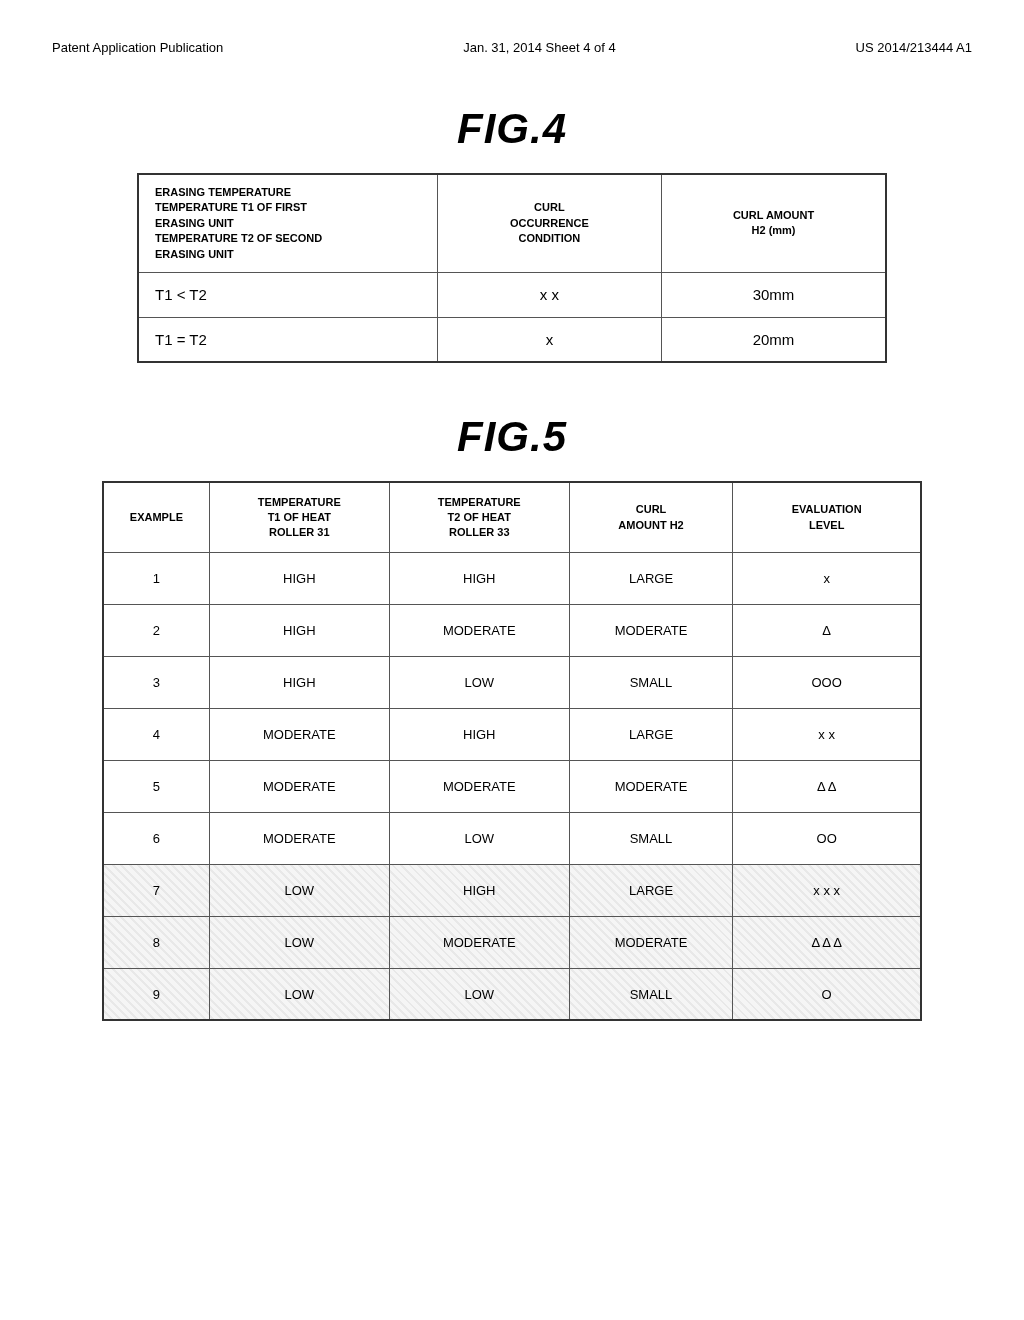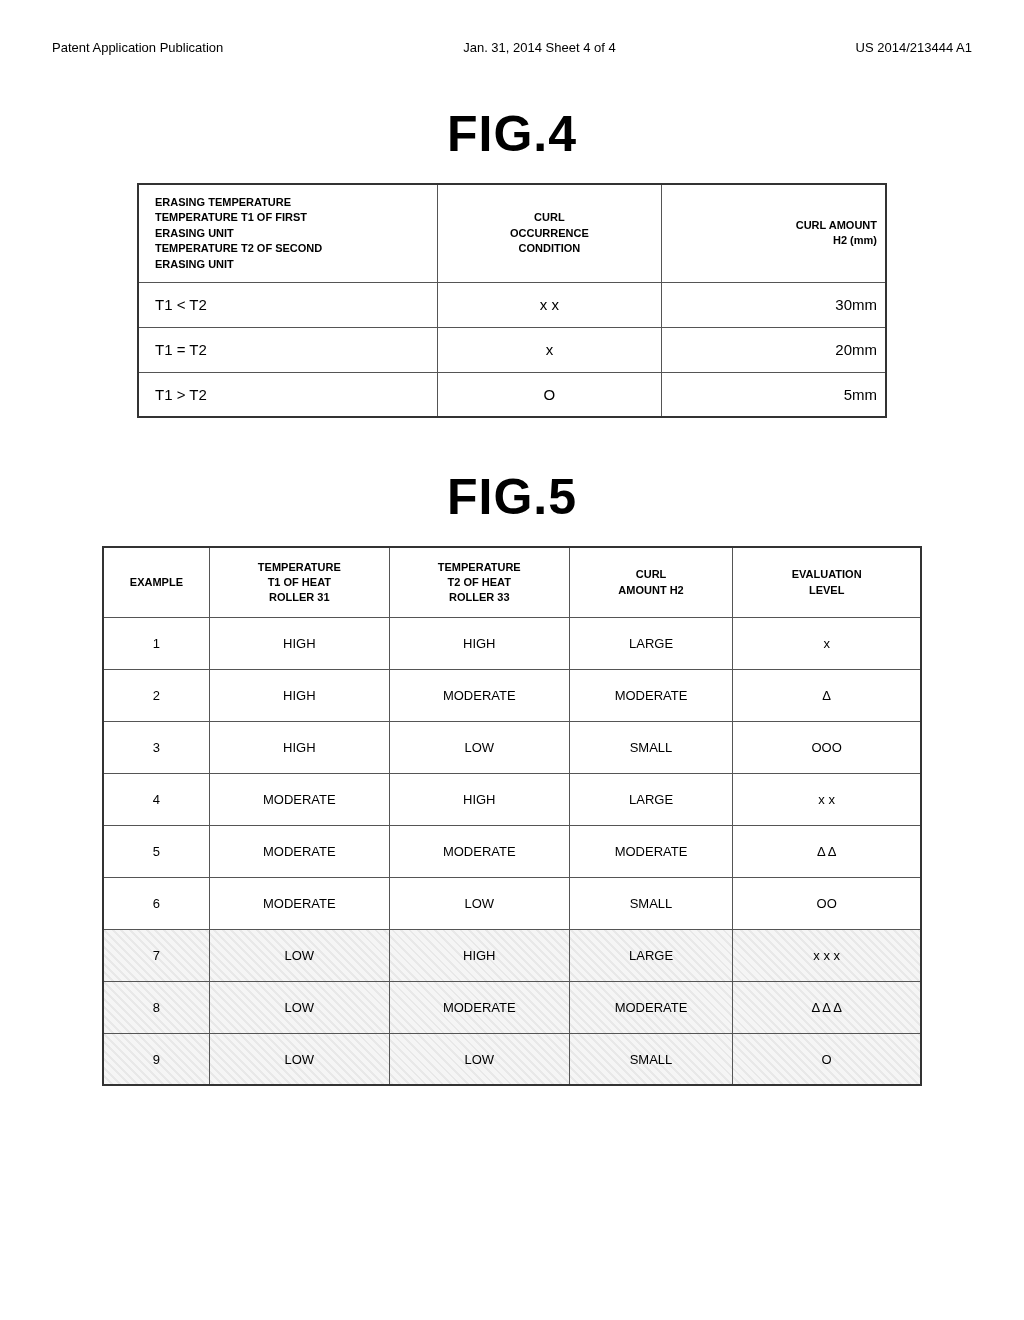--- a/index.html
+++ b/index.html
@@ -23,24 +23,25 @@
       display: flex;
       justify-content: space-between;
       align-items: center;
       margin-bottom: 50px;
       font-size: 13px;
     }
 
     
     .fig-title {
       text-align: center;
-      font-size: 50px;
+      font-size: 42px;
       font-weight: bold;
       margin-bottom: 20px;
       letter-spacing: 1px;
+      font-style: italic;
     }
 
     
     .table-container {
       margin-bottom: 50px;
     }
 
     table {
       border-collapse: collapse;
       width: 100%;
@@ -72,21 +73,21 @@
       line-height: 1.4;
     }
 
     .fig4-table td {
       font-size: 15px;
       height: 45px;
     }
 
     .fig4-col1 { width: 40%; text-align: left; padding-left: 16px; margin-left: 42px; }
     .fig4-col2 { width: 30%; }
-    .fig4-col3 { width: 30%; text-align: right; }
+    .fig4-col3 { width: 30%; }
 
     
     .fig5-table {
       max-width: 820px;
       margin: 0 auto;
     }
 
     .fig5-table th {
       font-size: 11px;
       line-height: 1.4;
@@ -139,25 +140,20 @@
       <tbody id="fig4-tbody">
       <tr>
             <td class="fig4-col1">T1 &lt; T2</td>
             <td class="fig4-col2">x x</td>
             <td class="fig4-col3">30mm</td>
           </tr>
           <tr>
             <td class="fig4-col1">T1 = T2</td>
             <td class="fig4-col2">x</td>
             <td class="fig4-col3">20mm</td>
-          </tr>
-          <tr>
-            <td class="fig4-col1">T1 &gt; T2</td>
-            <td class="fig4-col2">O</td>
-            <td class="fig4-col3">5mm</td>
           </tr>
         </tbody>
     </table>
   </div>
 
   <div class="table-container">
     <div class="fig-title">FIG.5</div>
     <table class="fig5-table">
       <thead>
         <tr>

